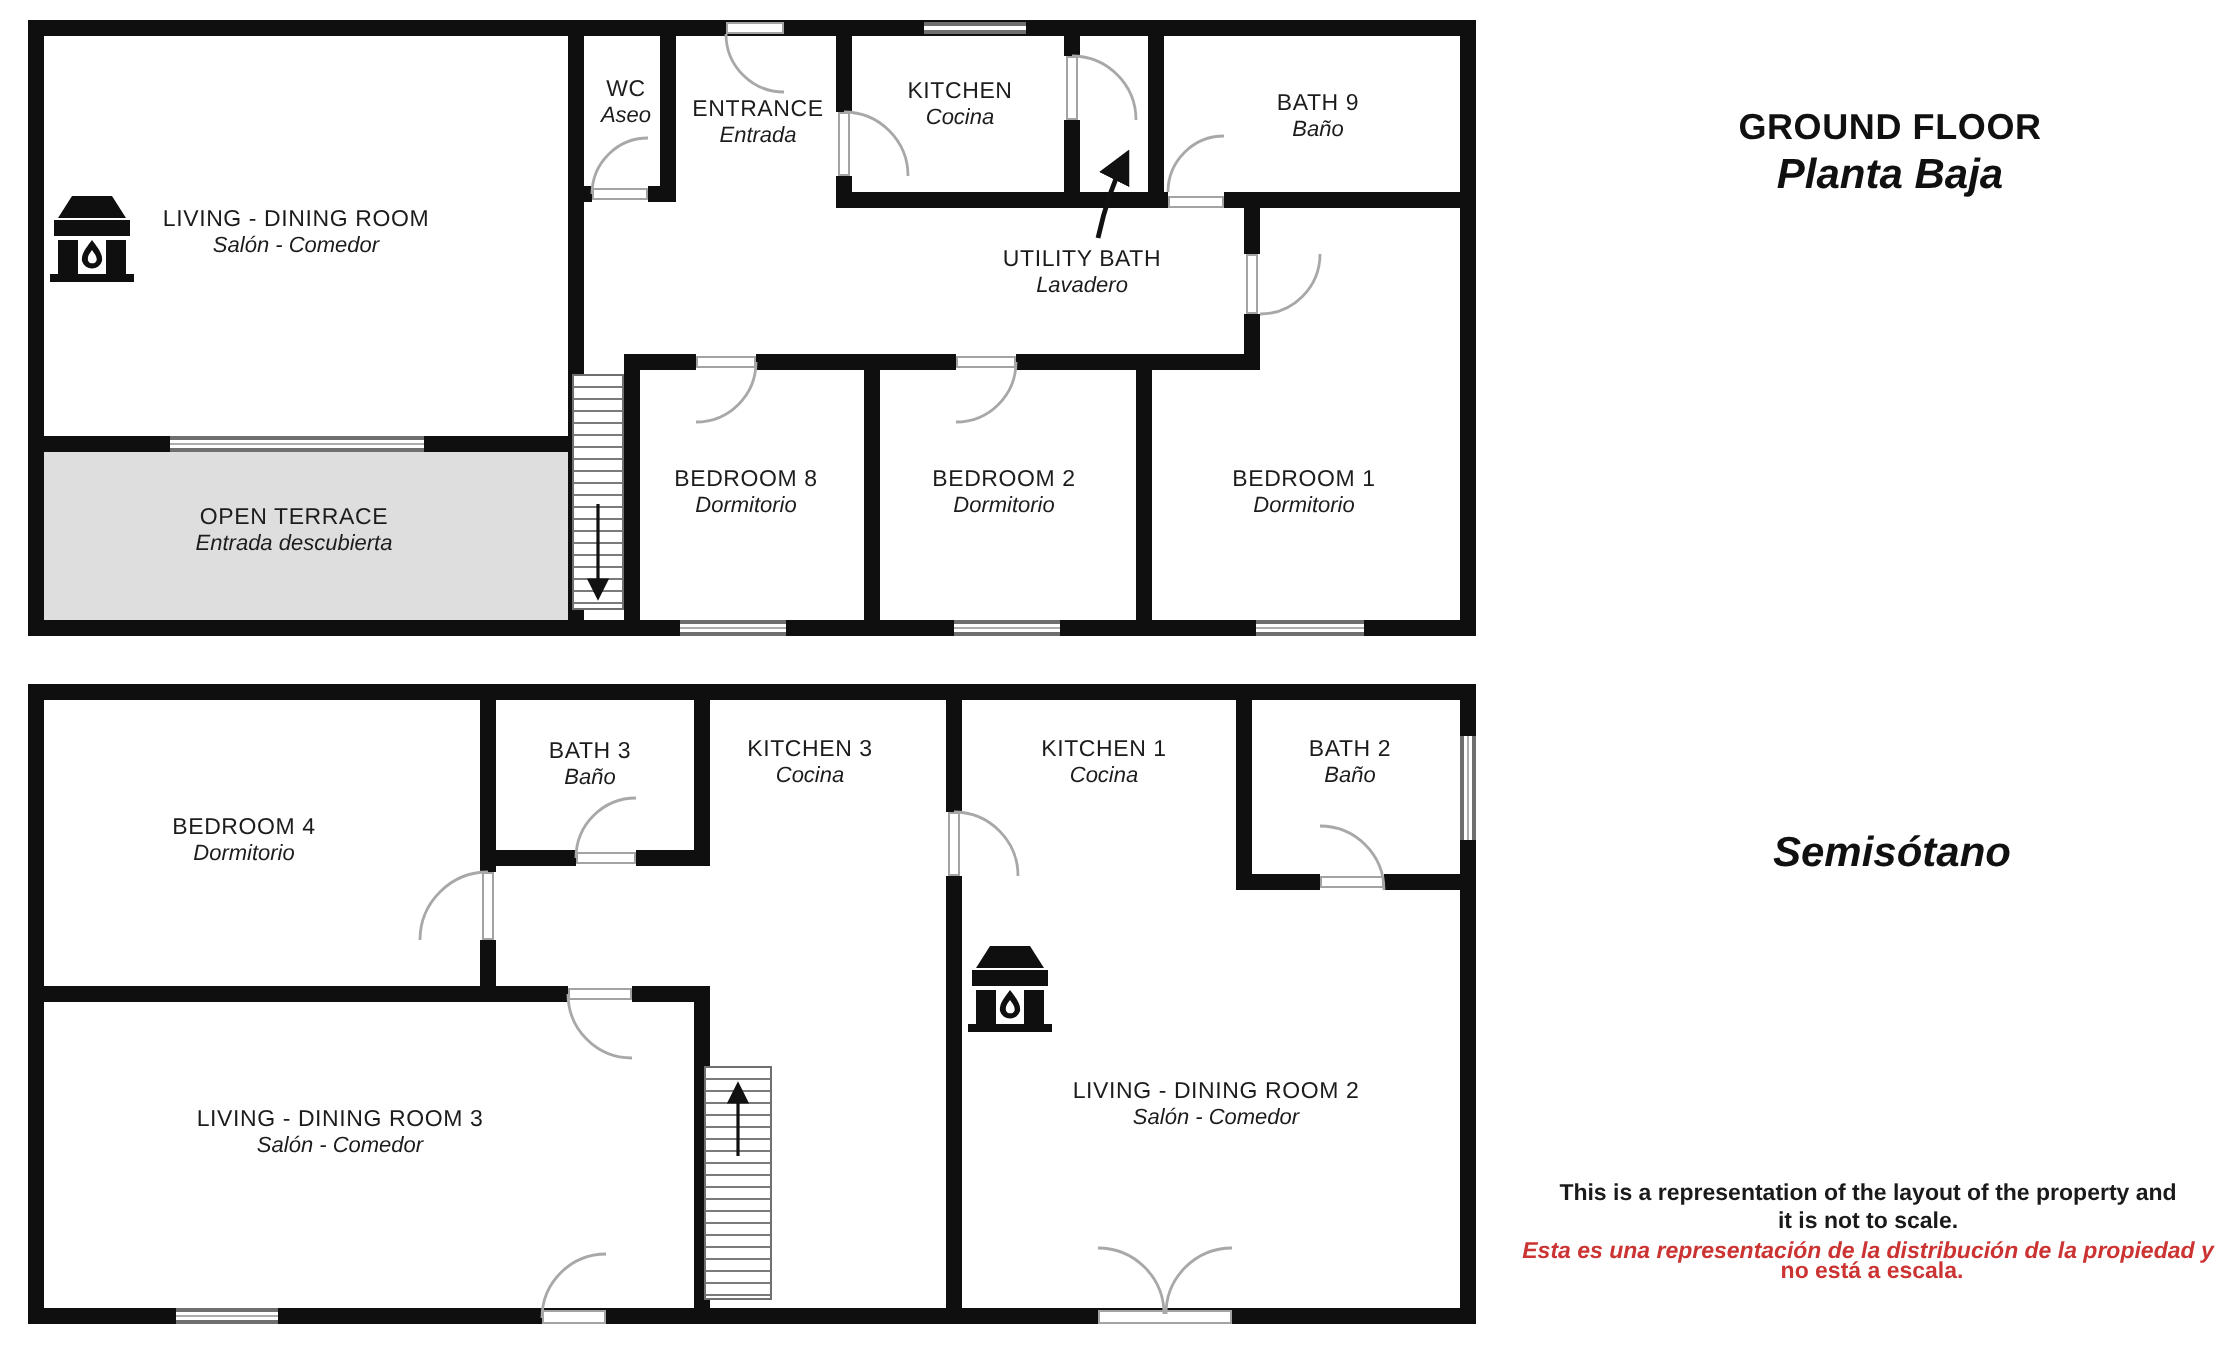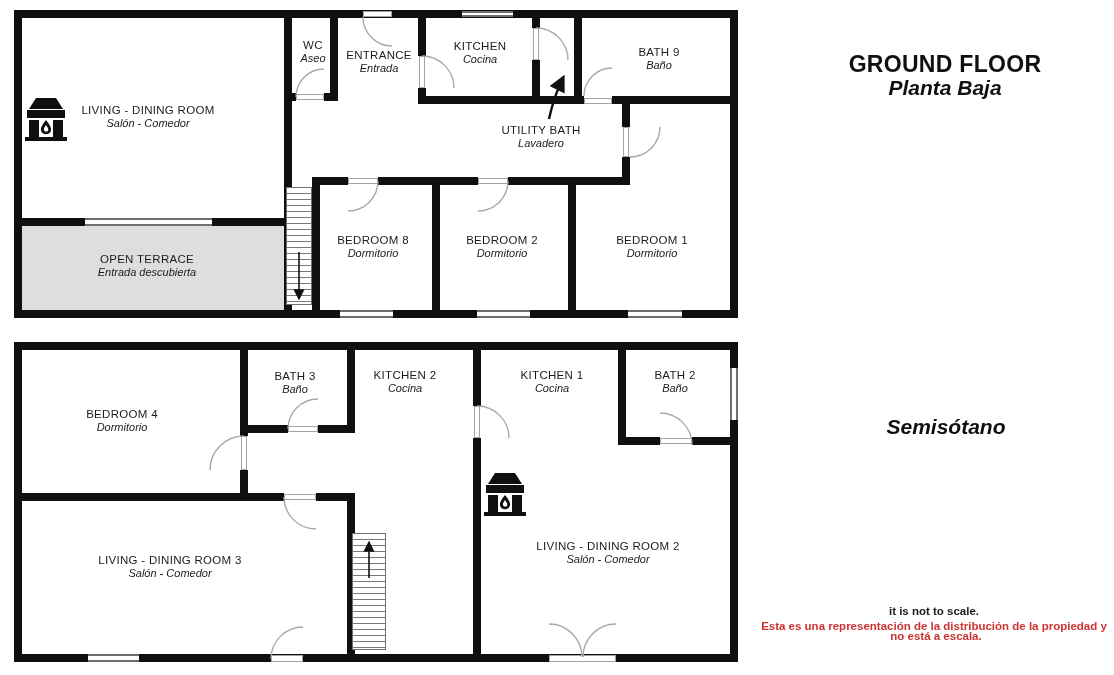--- a/index.html
+++ b/index.html
@@ -11,21 +11,21 @@
         box-sizing:border-box;background-image:linear-gradient(to bottom,transparent 40%,#adadad 40%,#adadad 60%,transparent 60%);}
   .winv{position:absolute;background:#fff;border-left:2px solid #6f6f6f;border-right:2px solid #6f6f6f;
         box-sizing:border-box;background-image:linear-gradient(to right,transparent 40%,#adadad 40%,#adadad 60%,transparent 60%);}
   .sill{position:absolute;background:#fff;border:1px solid #a3a3a3;box-sizing:border-box;}
   .stairs{position:absolute;background-color:#fff;border:1px solid #6f6f6f;box-sizing:border-box;
         background-image:repeating-linear-gradient(to bottom,#fff 0,#fff 5px,#7a7a7a 5px,#7a7a7a 6px);}
   .rname{position:absolute;transform:translate(-50%,-50%);font-size:11.5px;letter-spacing:.3px;
         color:#1c1c1c;white-space:nowrap;}
   .rsub{position:absolute;transform:translate(-50%,-50%);font-size:11px;font-style:italic;
         color:#1c1c1c;white-space:nowrap;}
-  .head{position:absolute;transform:translate(-50%,-50%);font-size:23px;font-weight:bold;
+  .head{position:absolute;transform:translate(-50%,-50%);font-size:18px;font-weight:bold;
         color:#101010;white-space:nowrap;letter-spacing:.3px;}
   .subhead{position:absolute;transform:translate(-50%,-50%);font-size:21px;font-weight:bold;font-style:italic;
         color:#101010;white-space:nowrap;}
   .disc{position:absolute;transform:translate(-50%,-50%);font-size:11.5px;font-weight:bold;
         color:#1a1a1a;white-space:nowrap;}
   .disc.red{color:#cc3333;}
   .overlay{position:absolute;left:0;top:0;pointer-events:none;}
   .fp{position:absolute;}
 </style>
 </head>
@@ -180,32 +180,33 @@
   <div class="rsub" style="left:373px;top:253px;">Dormitorio</div>
   <div class="rname" style="left:502px;top:240px;">BEDROOM 2</div>
   <div class="rsub" style="left:502px;top:253px;">Dormitorio</div>
   <div class="rname" style="left:652px;top:240px;">BEDROOM 1</div>
   <div class="rsub" style="left:652px;top:253px;">Dormitorio</div>
 
   <div class="rname" style="left:122px;top:414px;">BEDROOM 4</div>
   <div class="rsub" style="left:122px;top:427px;">Dormitorio</div>
   <div class="rname" style="left:295px;top:376px;">BATH 3</div>
   <div class="rsub" style="left:295px;top:389px;">Baño</div>
-  <div class="rname" style="left:405px;top:375px;">KITCHEN 2</div>
+  <div class="rname" style="left:405px;top:375px;">KITCHEN 3</div>
   <div class="rsub" style="left:405px;top:388px;">Cocina</div>
   <div class="rname" style="left:552px;top:375px;">KITCHEN 1</div>
   <div class="rsub" style="left:552px;top:388px;">Cocina</div>
   <div class="rname" style="left:675px;top:375px;">BATH 2</div>
   <div class="rsub" style="left:675px;top:388px;">Baño</div>
   <div class="rname" style="left:170px;top:560px;">LIVING - DINING ROOM 3</div>
   <div class="rsub" style="left:170px;top:573px;">Salón - Comedor</div>
   <div class="rname" style="left:608px;top:546px;">LIVING - DINING ROOM 2</div>
   <div class="rsub" style="left:608px;top:559px;">Salón - Comedor</div>
 
   <div class="head" style="left:945px;top:64px;">GROUND FLOOR</div>
   <div class="subhead" style="left:945px;top:88px;">Planta Baja</div>
   <div class="subhead" style="left:946px;top:427px;">Semisótano</div>
 
+  <div class="disc" style="left:934px;top:597px;">This is a representation of the layout of the property and</div>
   <div class="disc" style="left:934px;top:611px;">it is not to scale.</div>
-  <div class="disc red" style="left:934px;top:626px;">Esta es una representación de la distribución de la propiedad y</div>
+  <div class="disc red" style="left:934px;top:626px;font-style:italic;">Esta es una representación de la distribución de la propiedad y</div>
   <div class="disc red" style="left:936px;top:636px;">no está a escala.</div>
 
 </div>
 
 </body></html>

